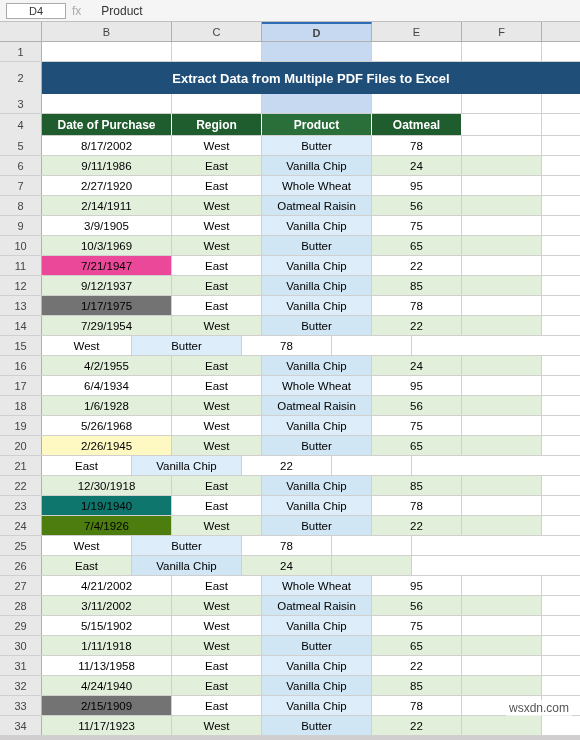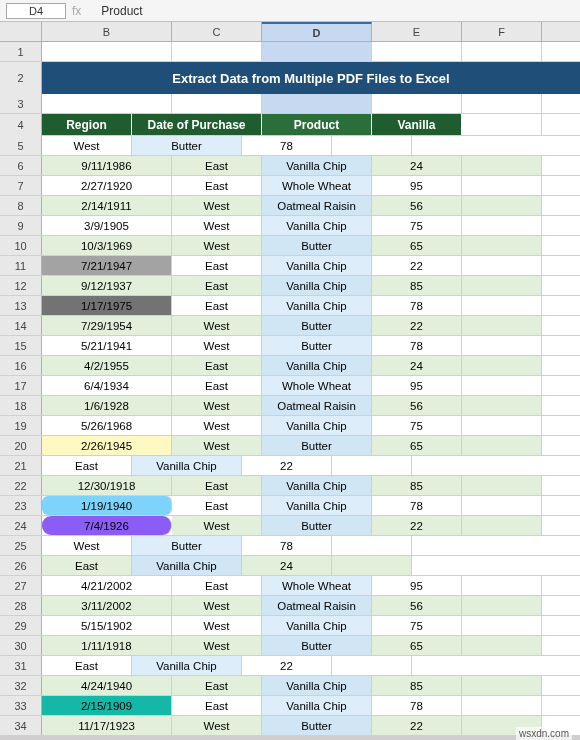--- a/index.html
+++ b/index.html
@@ -105,23 +105,23 @@
     .header-cell {
       background: #1f5c2e;
       color: #ffffff;
       font-weight: bold;
       font-size: 12px;
       border-right: 1px solid #ffffff;
     }
 
     .watermark {
       position: absolute;
-      bottom: 0;
+      bottom: 24px;
       right: 8px;
-      font-size: 10px;
+      font-size: 12px;
       color: #555;
       background: rgba(255,255,255,0.7);
       padding: 1px 3px;
     }
 
     .formula-bar {
       display: flex;
       height: 22px;
       background: #f5f5f5;
       border-bottom: 1px solid #c0c0c0;
@@ -184,30 +184,31 @@
     <div class="cell-row-num">3</div>
     <div class="cell col-b"></div>
     <div class="cell col-c"></div>
     <div class="cell col-d" style="background:#c6d9f1;"></div>
     <div class="cell col-e"></div>
     <div class="cell col-f"></div>
   </div>
 
   <div class="spreadsheet-row" style="height:22px;">
     <div class="cell-row-num" style="height:22px;">4</div>
+    <div class="cell col-b header-cell">Date of Purchase</div>
     <div class="cell col-c header-cell">Region</div>
-    <div class="cell col-b header-cell">Date of Purchase</div>
     <div class="cell col-d header-cell" style="background:#2a6e3a;">Product</div>
-    <div class="cell col-e header-cell">Vanilla</div>
+    <div class="cell col-e header-cell">Oatmeal</div>
     <div class="cell col-f"></div>
   </div>
 
   <div id="data-rows">
       <div class="spreadsheet-row">
     <div class="cell-row-num">5</div>
+    <div class="cell col-b" style="background:#ffffff;">8/17/2002</div>
     <div class="cell col-c" style="background:#ffffff;">West</div>
     <div class="cell col-d" style="background:#ddeefa;">Butter</div>
     <div class="cell col-e" style="background:#ffffff;">78</div>
     <div class="cell col-f" style="background:#ffffff;"></div>
   </div>
       <div class="spreadsheet-row">
     <div class="cell-row-num">6</div>
     <div class="cell col-b" style="background:#e2efda;">9/11/1986</div>
     <div class="cell col-c" style="background:#e2efda;">East</div>
     <div class="cell col-d" style="background:#d0e6f5;">Vanilla Chip</div>
@@ -241,21 +242,21 @@
       <div class="spreadsheet-row">
     <div class="cell-row-num">10</div>
     <div class="cell col-b" style="background:#e2efda;">10/3/1969</div>
     <div class="cell col-c" style="background:#e2efda;">West</div>
     <div class="cell col-d" style="background:#d0e6f5;">Butter</div>
     <div class="cell col-e" style="background:#e2efda;">65</div>
     <div class="cell col-f" style="background:#e2efda;"></div>
   </div>
       <div class="spreadsheet-row">
     <div class="cell-row-num">11</div>
-    <div class="cell col-b" style="background:#a3a3a3;">7/21/1947</div>
+    <div class="cell col-b" style="background:#ec4899;">7/21/1947</div>
     <div class="cell col-c" style="background:#ffffff;">East</div>
     <div class="cell col-d" style="background:#ddeefa;">Vanilla Chip</div>
     <div class="cell col-e" style="background:#ffffff;">22</div>
     <div class="cell col-f" style="background:#ffffff;"></div>
   </div>
       <div class="spreadsheet-row">
     <div class="cell-row-num">12</div>
     <div class="cell col-b" style="background:#e2efda;">9/12/1937</div>
     <div class="cell col-c" style="background:#e2efda;">East</div>
     <div class="cell col-d" style="background:#d0e6f5;">Vanilla Chip</div>
@@ -273,21 +274,20 @@
       <div class="spreadsheet-row">
     <div class="cell-row-num">14</div>
     <div class="cell col-b" style="background:#e2efda;">7/29/1954</div>
     <div class="cell col-c" style="background:#e2efda;">West</div>
     <div class="cell col-d" style="background:#d0e6f5;">Butter</div>
     <div class="cell col-e" style="background:#e2efda;">22</div>
     <div class="cell col-f" style="background:#e2efda;"></div>
   </div>
       <div class="spreadsheet-row">
     <div class="cell-row-num">15</div>
-    <div class="cell col-b" style="background:#ffffff;">5/21/1941</div>
     <div class="cell col-c" style="background:#ffffff;">West</div>
     <div class="cell col-d" style="background:#ddeefa;">Butter</div>
     <div class="cell col-e" style="background:#ffffff;">78</div>
     <div class="cell col-f" style="background:#ffffff;"></div>
   </div>
       <div class="spreadsheet-row">
     <div class="cell-row-num">16</div>
     <div class="cell col-b" style="background:#e2efda;">4/2/1955</div>
     <div class="cell col-c" style="background:#e2efda;">East</div>
     <div class="cell col-d" style="background:#d0e6f5;">Vanilla Chip</div>
@@ -336,29 +336,29 @@
       <div class="spreadsheet-row">
     <div class="cell-row-num">22</div>
     <div class="cell col-b" style="background:#e2efda;">12/30/1918</div>
     <div class="cell col-c" style="background:#e2efda;">East</div>
     <div class="cell col-d" style="background:#d0e6f5;">Vanilla Chip</div>
     <div class="cell col-e" style="background:#e2efda;">85</div>
     <div class="cell col-f" style="background:#e2efda;"></div>
   </div>
       <div class="spreadsheet-row">
     <div class="cell-row-num">23</div>
-    <div class="cell col-b" style="background:#7dd3fc;border-radius:6px;">1/19/1940</div>
+    <div class="cell col-b" style="background:#0f766e;">1/19/1940</div>
     <div class="cell col-c" style="background:#ffffff;">East</div>
     <div class="cell col-d" style="background:#ddeefa;">Vanilla Chip</div>
     <div class="cell col-e" style="background:#ffffff;">78</div>
     <div class="cell col-f" style="background:#ffffff;"></div>
   </div>
       <div class="spreadsheet-row">
     <div class="cell-row-num">24</div>
-    <div class="cell col-b" style="background:#8b5cf6;border-radius:9px;">7/4/1926</div>
+    <div class="cell col-b" style="background:#4d7c0f;">7/4/1926</div>
     <div class="cell col-c" style="background:#e2efda;">West</div>
     <div class="cell col-d" style="background:#d0e6f5;">Butter</div>
     <div class="cell col-e" style="background:#e2efda;">22</div>
     <div class="cell col-f" style="background:#e2efda;"></div>
   </div>
       <div class="spreadsheet-row">
     <div class="cell-row-num">25</div>
     <div class="cell col-c" style="background:#ffffff;">West</div>
     <div class="cell col-d" style="background:#ddeefa;">Butter</div>
     <div class="cell col-e" style="background:#ffffff;">78</div>
@@ -398,36 +398,37 @@
       <div class="spreadsheet-row">
     <div class="cell-row-num">30</div>
     <div class="cell col-b" style="background:#e2efda;">1/11/1918</div>
     <div class="cell col-c" style="background:#e2efda;">West</div>
     <div class="cell col-d" style="background:#d0e6f5;">Butter</div>
     <div class="cell col-e" style="background:#e2efda;">65</div>
     <div class="cell col-f" style="background:#e2efda;"></div>
   </div>
       <div class="spreadsheet-row">
     <div class="cell-row-num">31</div>
+    <div class="cell col-b" style="background:#ffffff;">11/13/1958</div>
     <div class="cell col-c" style="background:#ffffff;">East</div>
     <div class="cell col-d" style="background:#ddeefa;">Vanilla Chip</div>
     <div class="cell col-e" style="background:#ffffff;">22</div>
     <div class="cell col-f" style="background:#ffffff;"></div>
   </div>
       <div class="spreadsheet-row">
     <div class="cell-row-num">32</div>
     <div class="cell col-b" style="background:#e2efda;">4/24/1940</div>
     <div class="cell col-c" style="background:#e2efda;">East</div>
     <div class="cell col-d" style="background:#d0e6f5;">Vanilla Chip</div>
     <div class="cell col-e" style="background:#e2efda;">85</div>
     <div class="cell col-f" style="background:#e2efda;"></div>
   </div>
       <div class="spreadsheet-row">
     <div class="cell-row-num">33</div>
-    <div class="cell col-b" style="background:#14b8a6;">2/15/1909</div>
+    <div class="cell col-b" style="background:#737373;">2/15/1909</div>
     <div class="cell col-c" style="background:#ffffff;">East</div>
     <div class="cell col-d" style="background:#ddeefa;">Vanilla Chip</div>
     <div class="cell col-e" style="background:#ffffff;">78</div>
     <div class="cell col-f" style="background:#ffffff;"></div>
   </div>
       <div class="spreadsheet-row">
     <div class="cell-row-num">34</div>
     <div class="cell col-b" style="background:#e2efda;">11/17/1923</div>
     <div class="cell col-c" style="background:#e2efda;">West</div>
     <div class="cell col-d" style="background:#d0e6f5;">Butter</div>

